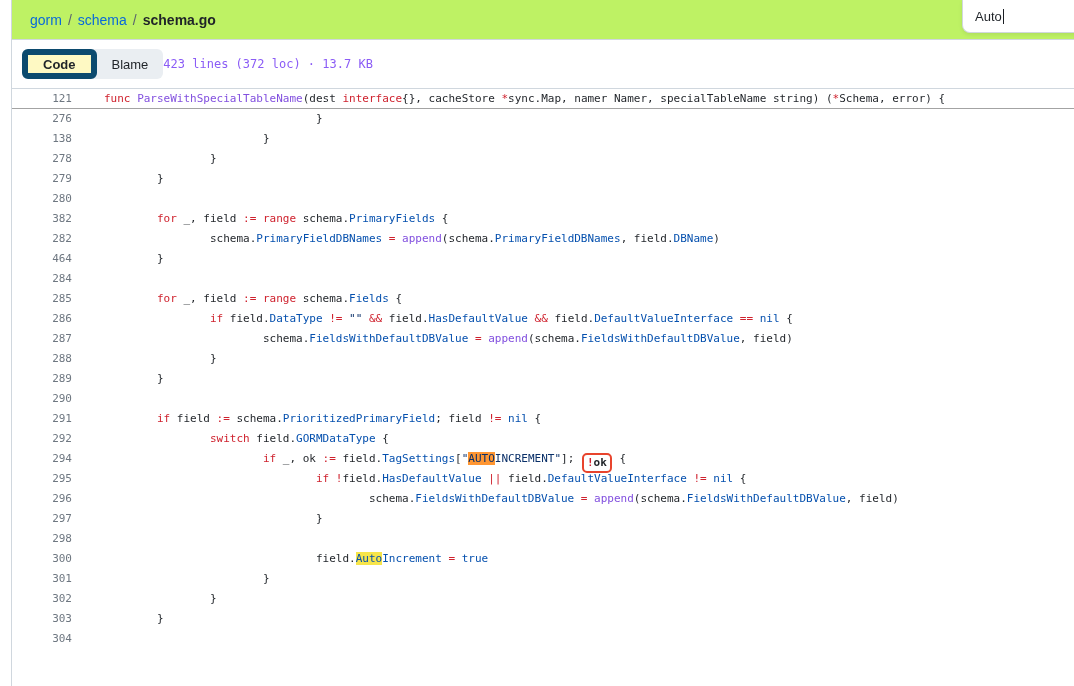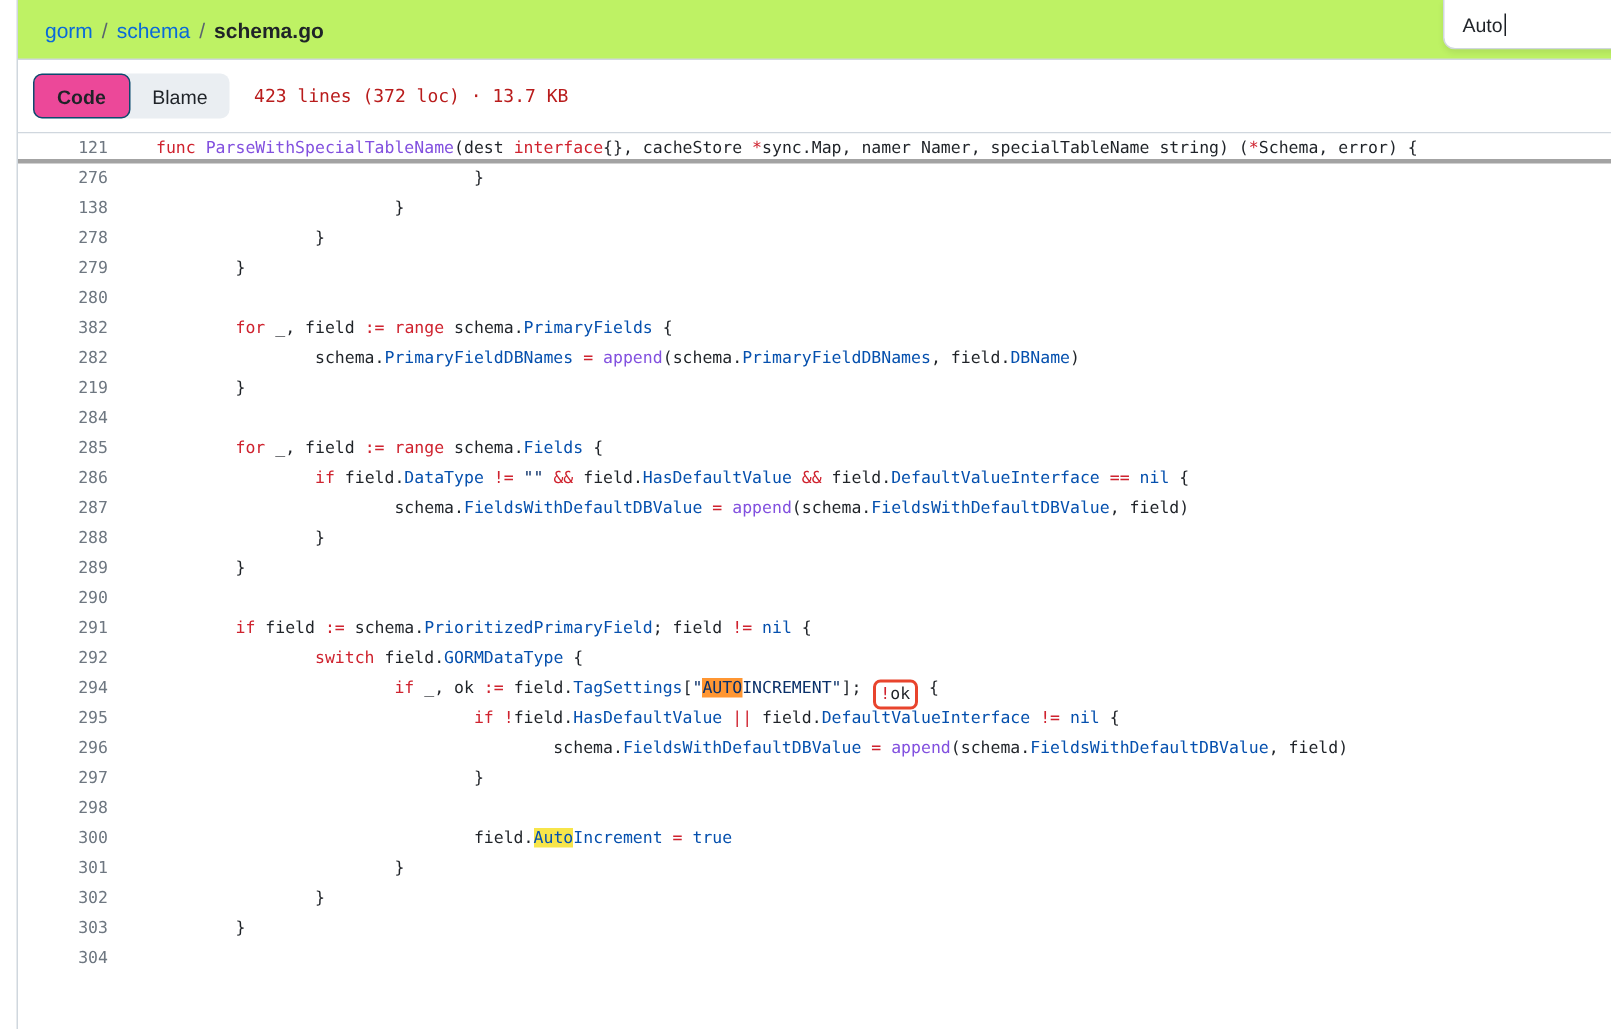--- a/index.html
+++ b/index.html
@@ -24,41 +24,41 @@
     vertical-align:middle; }
 
   
   .toolbar { height:48px; background:#fff; display:flex; align-items:center;
     padding-left:10px; }
   .segmented { display:flex; align-items:stretch; background:#eaeef2; border-radius:6px;
     height:30px; }
   .seg-btn { display:flex; align-items:center; padding:0 15px; font-size:13px;
     color:#1f2328; border-radius:6px; cursor:pointer; background:transparent; border:none;
     font-family:"Liberation Sans", sans-serif; }
-  .seg-btn.active { background:#ec4899; border:1px solid #0c4a6e; font-weight:600; }
-  .file-stats { margin-left:16px; font-family:"DejaVu Sans Mono","Liberation Mono",monospace;
-    font-size:12px; color:#b91c1c; }
+  .seg-btn.active { background:#fef9c3; border:6px solid #0c4a6e; font-weight:600; }
+  .file-stats { font-family:"DejaVu Sans Mono","Liberation Mono",monospace;
+    font-size:12px; color:#8b5cf6; }
 
   
   .code-panel { border-top:1px solid #d0d7de; background:#fff; }
   .code-row { display:flex; height:20px; font-family:"DejaVu Sans Mono","Liberation Mono",monospace;
     font-size:11px; line-height:20px; white-space:pre; }
-  .sticky-row { border-bottom:3px solid #a3a3a3; background:#fff; }
+  .sticky-row { border-bottom:1px solid #a3a3a3; background:#fff; }
   .gutter { flex:none; width:60px; text-align:right; color:#6e7781; cursor:pointer; }
   .line-content { padding-left:32px; tab-size:8; -moz-tab-size:8; color:#1f2328; }
 
   .t-p { color:#1f2328; }
   .t-k { color:#cf222e; }
   .t-f { color:#8250df;text-align:center; }
   .t-v { color:#0550ae; }
   .t-s { color:#0a3069; }
   .hl-o { background:#ff9632; }
   .hl-y { background:#f7e54a; }
   .red-box { display:inline-block; border:2px solid #e8442d; border-radius:5px;
-    padding:0 3px; margin:0 1px; line-height:16px; height:20px; vertical-align:-4px; }
+    padding:0 3px; margin:0 1px; line-height:16px; height:20px; vertical-align:-4px;font-weight:bold; }
 </style>
 </head>
 <body>
 
 <div class="page-container">
 
   <div class="topbar">
     <span>
       <a>gorm</a><span class="crumb-sep">/</span><a>schema</a><span class="crumb-sep">/</span><span class="crumb-file">schema.go</span>
     </span>
@@ -77,21 +77,21 @@
         <div class="code-row sticky-row"><span class="gutter">121</span><span class="line-content"><span class="t-k">func</span><span class="t-p"> </span><span class="t-f">ParseWithSpecialTableName</span><span class="t-p">(dest </span><span class="t-k">interface</span><span class="t-p">{}, cacheStore </span><span class="t-k">*</span><span class="t-p">sync.Map, namer Namer, specialTableName string) (</span><span class="t-k">*</span><span class="t-p">Schema, error) {</span></span></div>
       </div>
     <div>
         <div class="code-row"><span class="gutter">276</span><span class="line-content"><span class="t-p">				}</span></span></div>
         <div class="code-row"><span class="gutter">138</span><span class="line-content"><span class="t-p">			}</span></span></div>
         <div class="code-row"><span class="gutter">278</span><span class="line-content"><span class="t-p">		}</span></span></div>
         <div class="code-row"><span class="gutter">279</span><span class="line-content"><span class="t-p">	}</span></span></div>
         <div class="code-row"><span class="gutter">280</span><span class="line-content"></span></div>
         <div class="code-row"><span class="gutter">382</span><span class="line-content"><span class="t-k">	for</span><span class="t-p"> _, field </span><span class="t-k">:=</span><span class="t-p"> </span><span class="t-k">range</span><span class="t-p"> schema.</span><span class="t-v">PrimaryFields</span><span class="t-p"> {</span></span></div>
         <div class="code-row"><span class="gutter">282</span><span class="line-content"><span class="t-p">		schema.</span><span class="t-v">PrimaryFieldDBNames</span><span class="t-p"> </span><span class="t-k">=</span><span class="t-p"> </span><span class="t-f">append</span><span class="t-p">(schema.</span><span class="t-v">PrimaryFieldDBNames</span><span class="t-p">, field.</span><span class="t-v">DBName</span><span class="t-p">)</span></span></div>
-        <div class="code-row"><span class="gutter">219</span><span class="line-content"><span class="t-p">	}</span></span></div>
+        <div class="code-row"><span class="gutter">464</span><span class="line-content"><span class="t-p">	}</span></span></div>
         <div class="code-row"><span class="gutter">284</span><span class="line-content"></span></div>
         <div class="code-row"><span class="gutter">285</span><span class="line-content"><span class="t-k">	for</span><span class="t-p"> _, field </span><span class="t-k">:=</span><span class="t-p"> </span><span class="t-k">range</span><span class="t-p"> schema.</span><span class="t-v">Fields</span><span class="t-p"> {</span></span></div>
         <div class="code-row"><span class="gutter">286</span><span class="line-content"><span class="t-k">		if</span><span class="t-p"> field.</span><span class="t-v">DataType</span><span class="t-p"> </span><span class="t-k">!=</span><span class="t-p"> </span><span class="t-s">""</span><span class="t-p"> </span><span class="t-k">&amp;&amp;</span><span class="t-p"> field.</span><span class="t-v">HasDefaultValue</span><span class="t-p"> </span><span class="t-k">&amp;&amp;</span><span class="t-p"> field.</span><span class="t-v">DefaultValueInterface</span><span class="t-p"> </span><span class="t-k">==</span><span class="t-p"> </span><span class="t-v">nil</span><span class="t-p"> {</span></span></div>
         <div class="code-row"><span class="gutter">287</span><span class="line-content"><span class="t-p">			schema.</span><span class="t-v">FieldsWithDefaultDBValue</span><span class="t-p"> </span><span class="t-k">=</span><span class="t-p"> </span><span class="t-f">append</span><span class="t-p">(schema.</span><span class="t-v">FieldsWithDefaultDBValue</span><span class="t-p">, field)</span></span></div>
         <div class="code-row"><span class="gutter">288</span><span class="line-content"><span class="t-p">		}</span></span></div>
         <div class="code-row"><span class="gutter">289</span><span class="line-content"><span class="t-p">	}</span></span></div>
         <div class="code-row"><span class="gutter">290</span><span class="line-content"></span></div>
         <div class="code-row"><span class="gutter">291</span><span class="line-content"><span class="t-k">	if</span><span class="t-p"> field </span><span class="t-k">:=</span><span class="t-p"> schema.</span><span class="t-v">PrioritizedPrimaryField</span><span class="t-p">; field </span><span class="t-k">!=</span><span class="t-p"> </span><span class="t-v">nil</span><span class="t-p"> {</span></span></div>
         <div class="code-row"><span class="gutter">292</span><span class="line-content"><span class="t-k">		switch</span><span class="t-p"> field.</span><span class="t-v">GORMDataType</span><span class="t-p"> {</span></span></div>
         <div class="code-row"><span class="gutter">294</span><span class="line-content"><span class="t-k">			if</span><span class="t-p"> _, ok </span><span class="t-k">:=</span><span class="t-p"> field.</span><span class="t-v">TagSettings</span><span class="t-p">[</span><span class="t-s">"</span><span class="t-s hl-o">AUTO</span><span class="t-s">INCREMENT"</span><span class="t-p">]; </span><span class="red-box"><span class="t-k">!</span><span class="t-p">ok</span></span><span class="t-p"> {</span></span></div>

